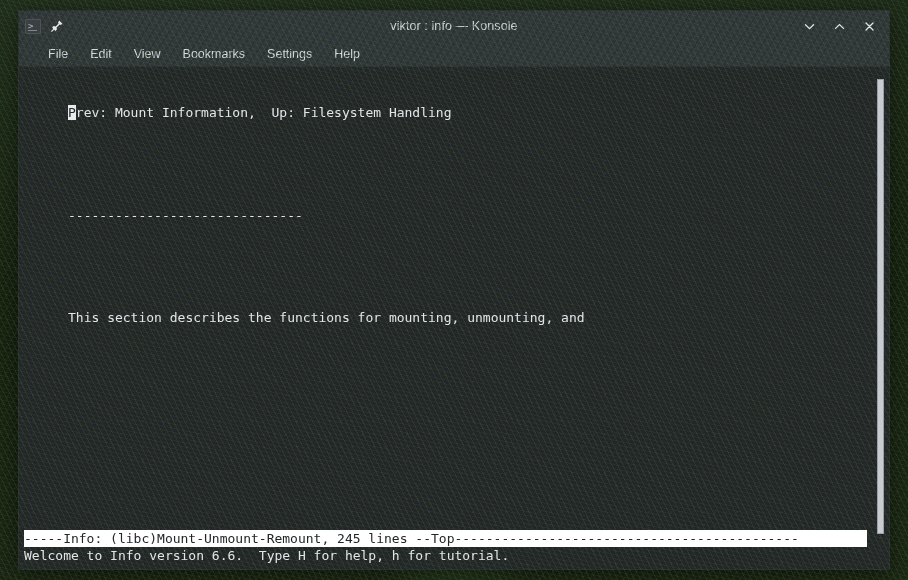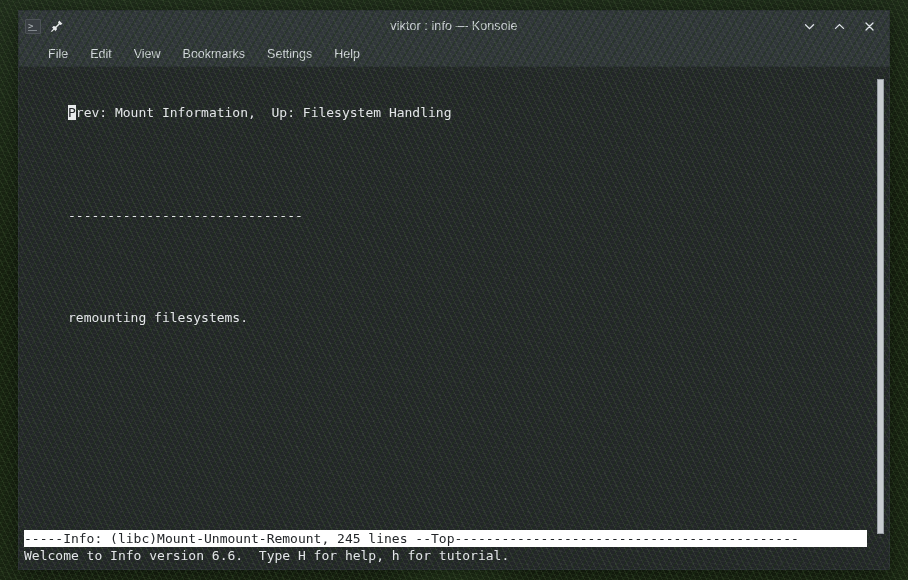--- a/index.html
+++ b/index.html
@@ -291,21 +291,21 @@
       <div class="menu-item">Help</div>
     </div>
 
     <div class="terminal-wrap">
 
       <div class="screen">
         <span class="ln"><span class="cursor">P</span><span>rev: Mount Information,  Up: Filesystem Handling</span></span>
         <span class="ln"><span></span></span>
         <span class="ln"><span>------------------------------</span></span>
         <span class="ln"><span></span></span>
-        <span class="ln"><span>remounting filesystems.</span></span>
+        <span class="ln"><span>This section describes the functions for mounting, unmounting, and</span></span>
         <span class="ln"><span></span></span>
         <span class="ln"><span></span></span>
         
         
         
         
         
         
         
         

